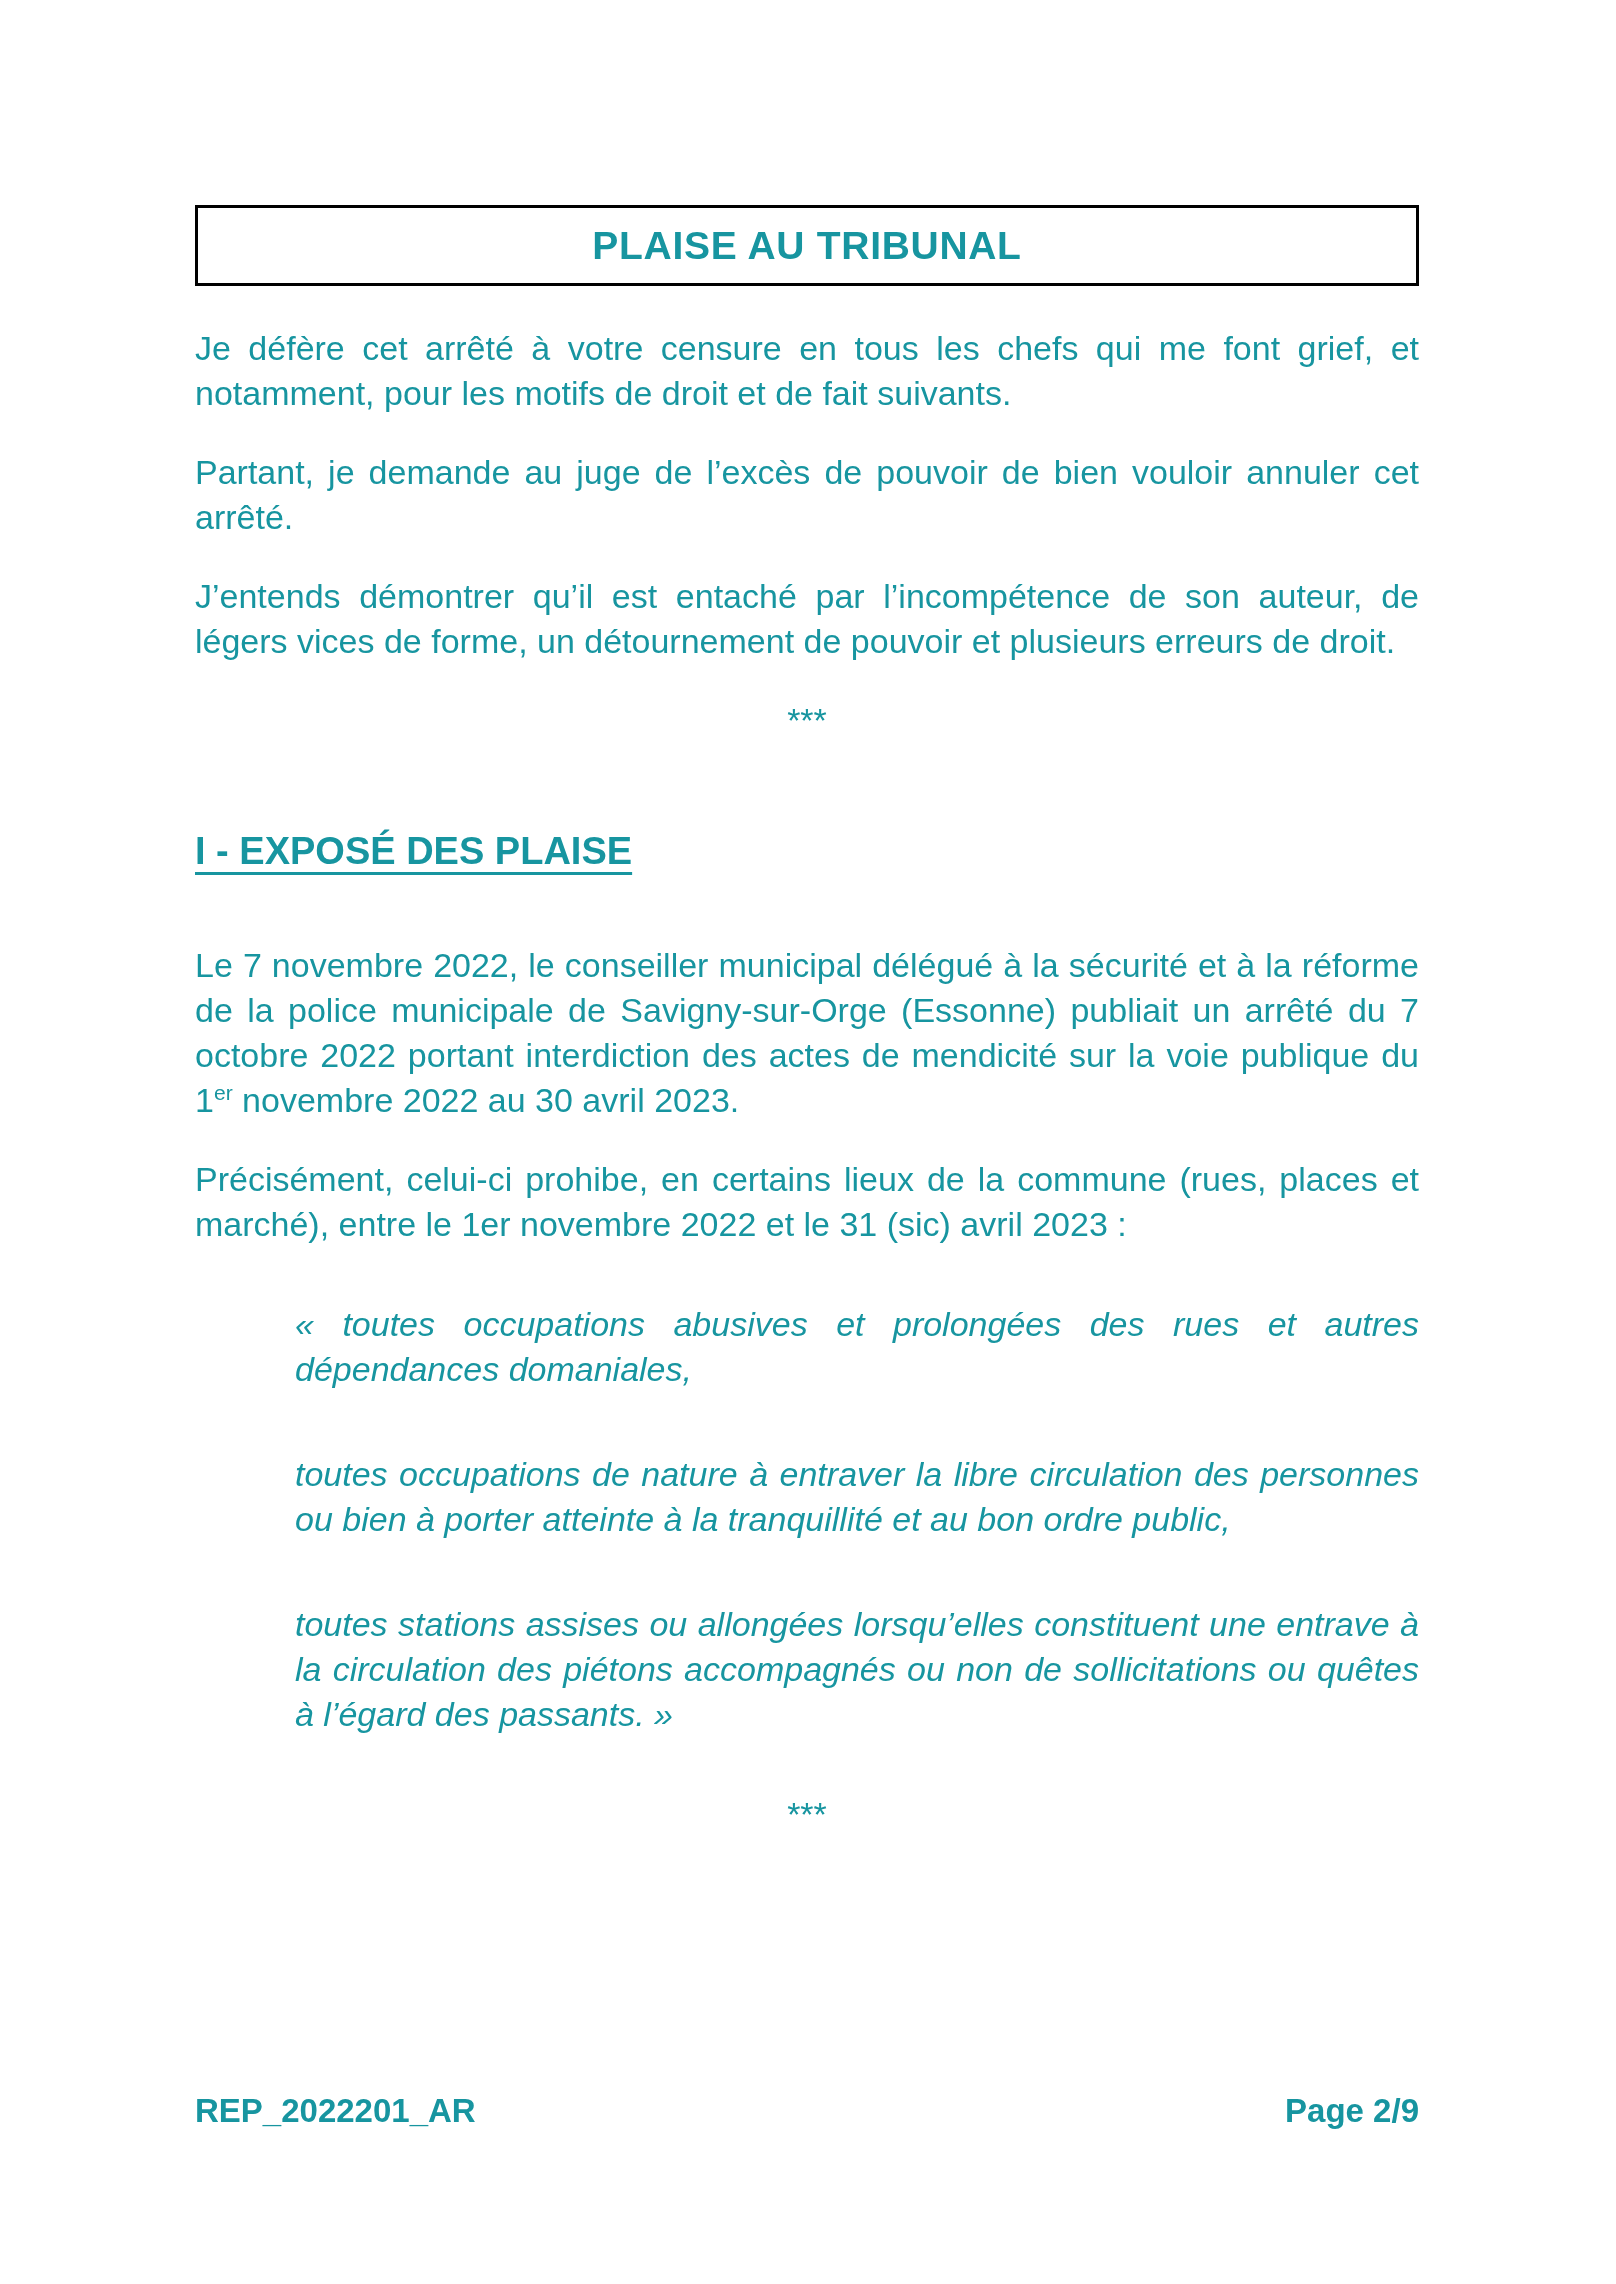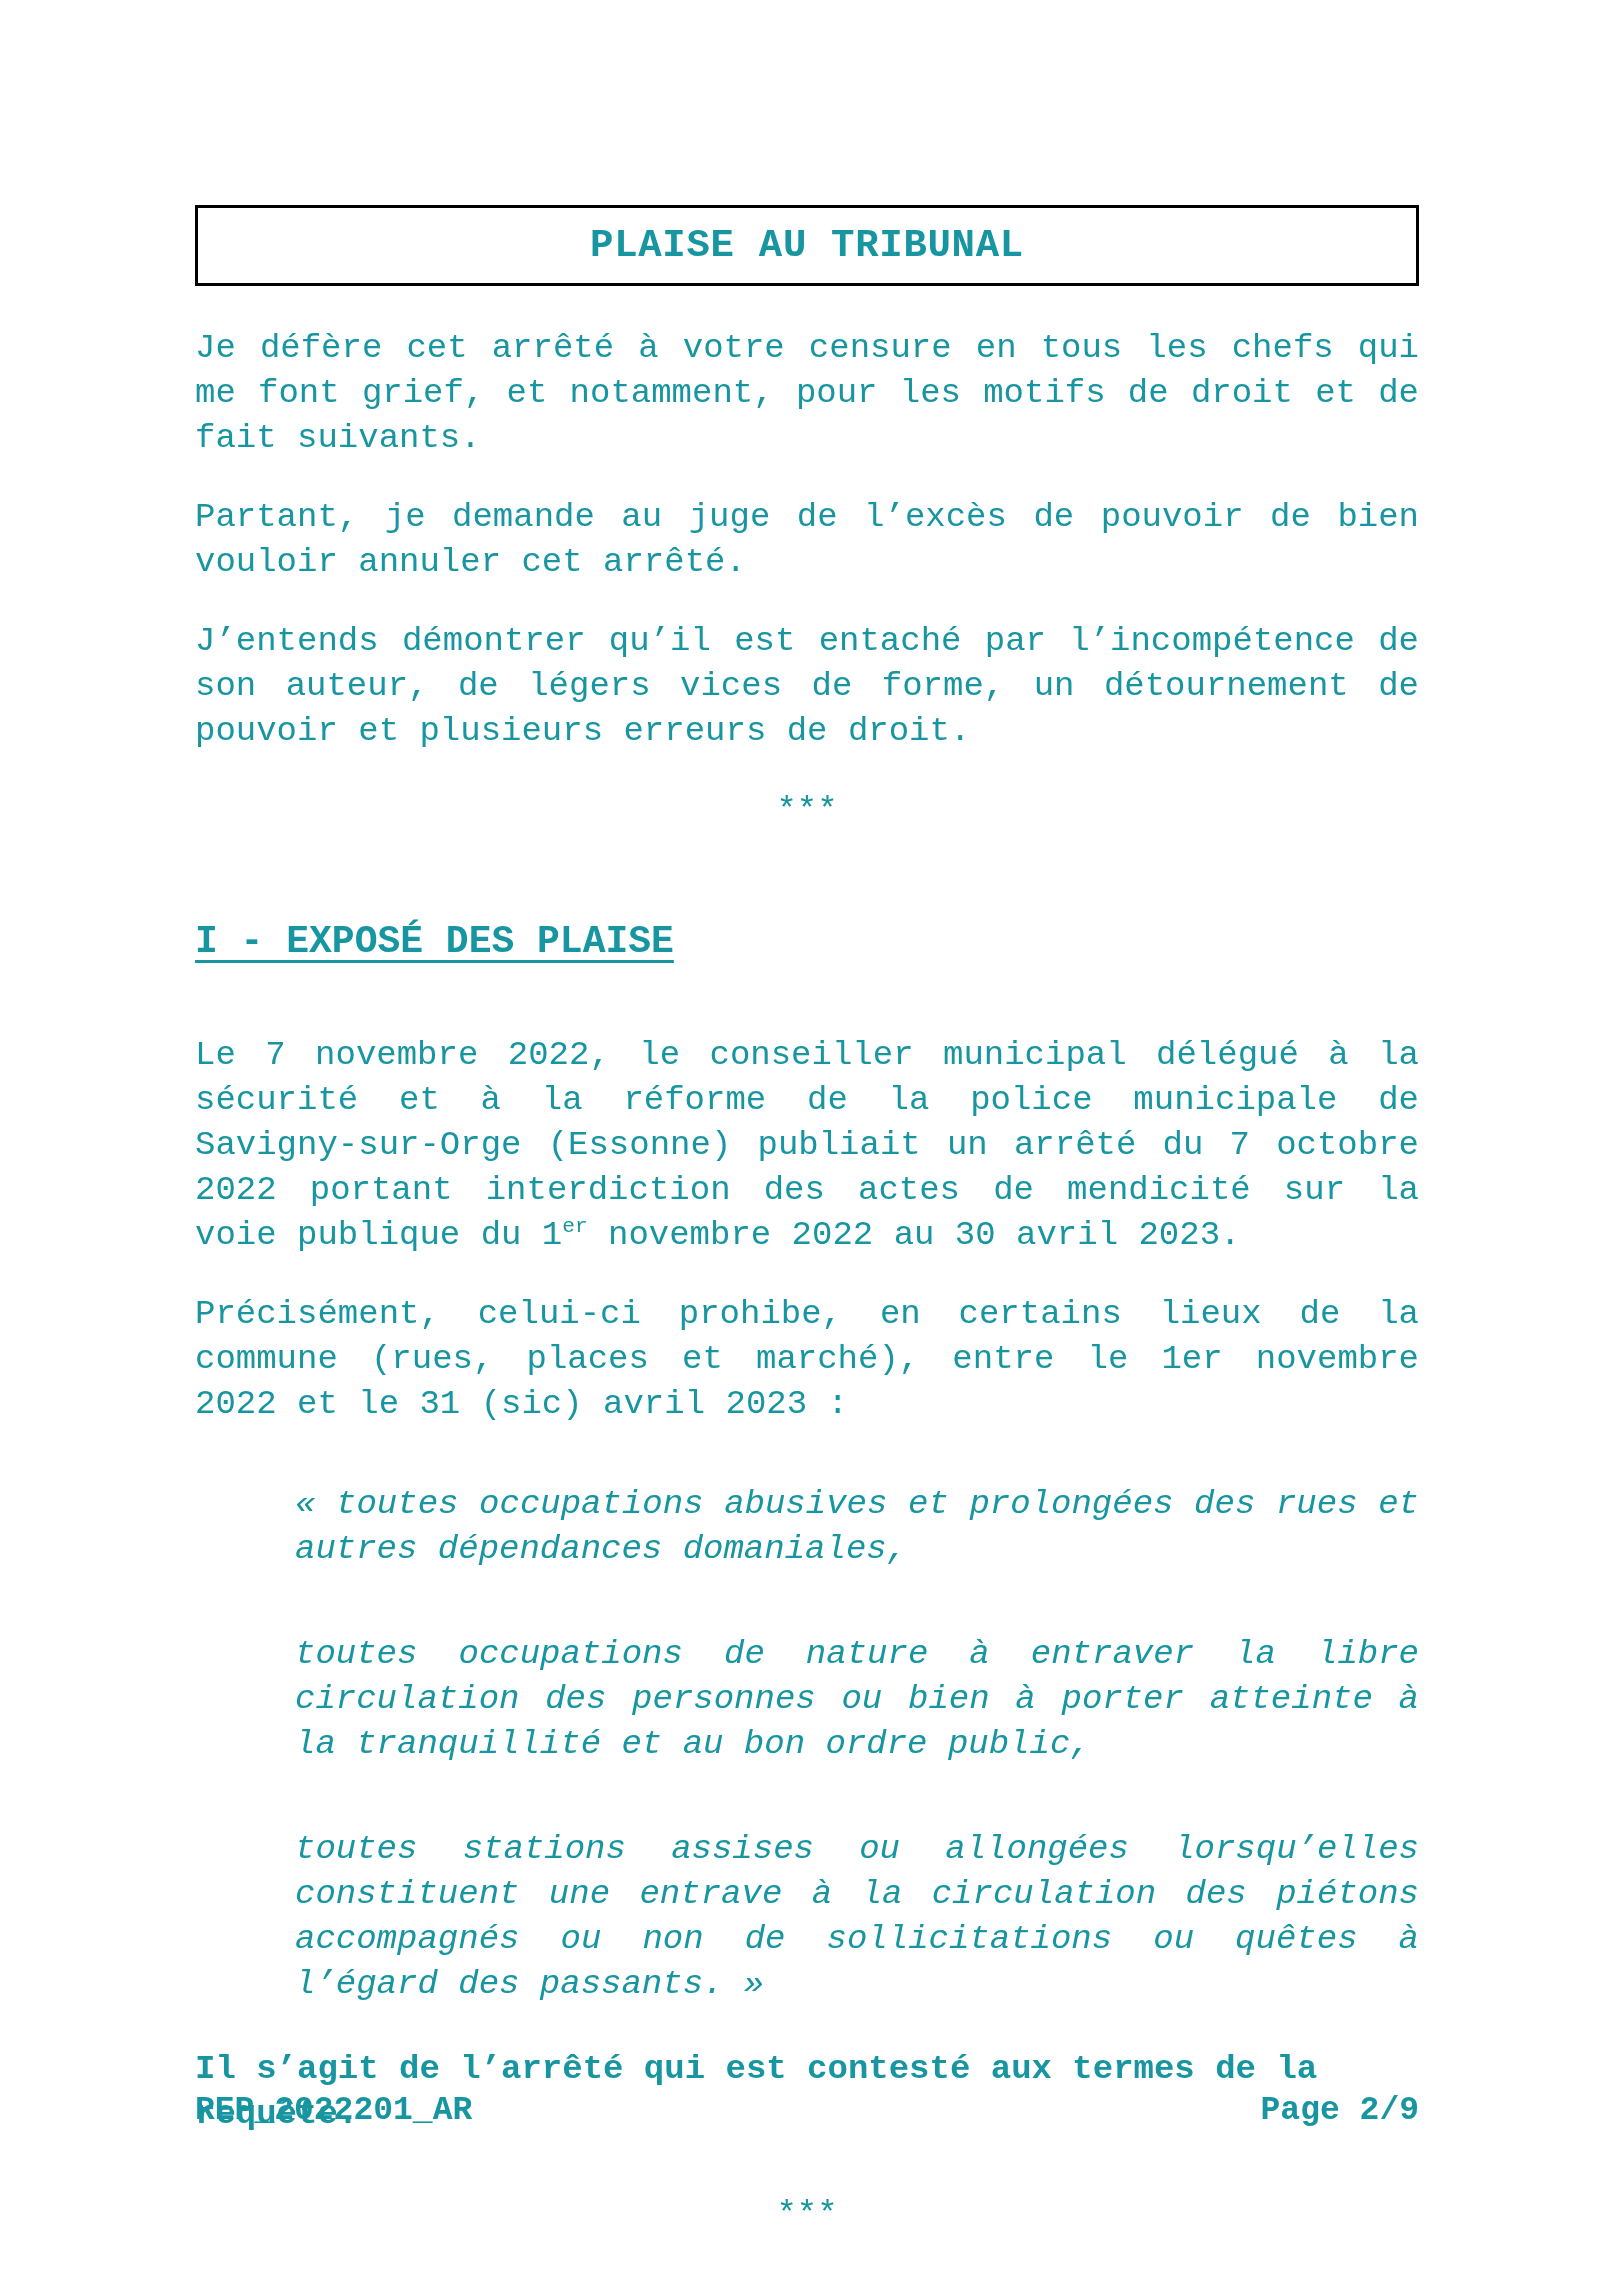--- a/index.html
+++ b/index.html
@@ -3,21 +3,21 @@
 <meta charset="utf-8">
 <style>
   * { box-sizing: border-box; }
   html, body { margin: 0; padding: 0; background: #ffffff; }
   .page {
     position: relative;
     width: 1502px;
     height: 2284px;
     background: #ffffff;
     color: #1795a0;
-    font-family: Liberation Mono, monospace;
+    font-family: Liberation Sans, sans-serif;
     overflow: hidden;
   }
   .content {
     position: absolute;
     left: 195px;
     top: 0;
     width: 1224px;
   }
   .title-box {
     margin-top: 205px;
@@ -108,21 +108,20 @@
     <p class="body after-heading"><span>Le 7 novembre 2022, le conseiller municipal délégué à la sécurité et à la réforme de la police municipale de Savigny-sur-Orge (Essonne) publiait un arrêté du 7 octobre 2022 portant interdiction des actes de mendicité sur la voie publique du 1</span><sup>er</sup><span> novembre 2022 au 30 avril 2023.</span></p>
 
     <p class="body mt">Précisément, celui-ci prohibe, en certains lieux de la commune (rues, places et marché), entre le 1er novembre 2022 et le 31 (sic) avril 2023&nbsp;:</p>
 
     <p class="quote first">«&nbsp;toutes occupations abusives et prolongées des rues et autres dépendances domaniales,</p>
 
     <p class="quote">toutes occupations de nature à entraver la libre circulation des personnes ou bien à porter atteinte à la tranquillité et au bon ordre public,</p>
 
     <p class="quote">toutes stations assises ou allongées lorsqu’elles constituent une entrave à la circulation des piétons accompagnés ou non de sollicitations ou quêtes à l’égard des passants.&nbsp;»</p>
 
-    <p class="statement">Il s’agit de l’arrêté qui est contesté aux termes de la requête.</p>
 
     <div class="sep bottom">***</div>
 
   </div>
 
   <div class="footer">
     <span>REP_2022201_AR</span>
     <span>Page 2/9</span>
   </div>
 </div>

